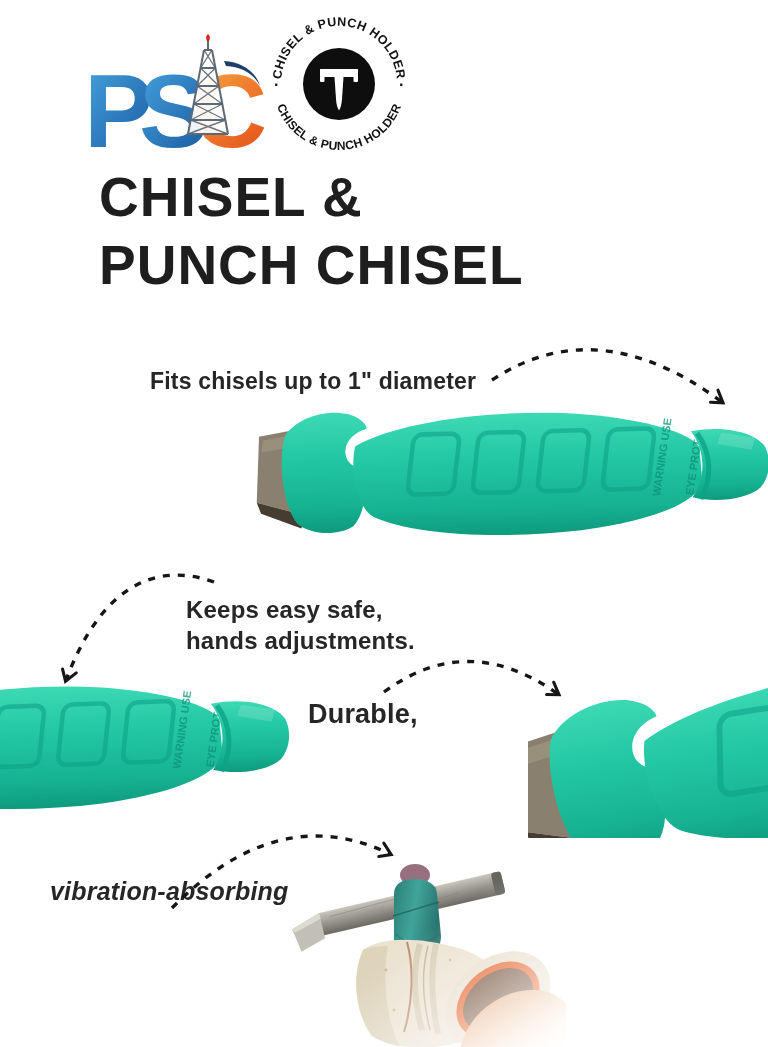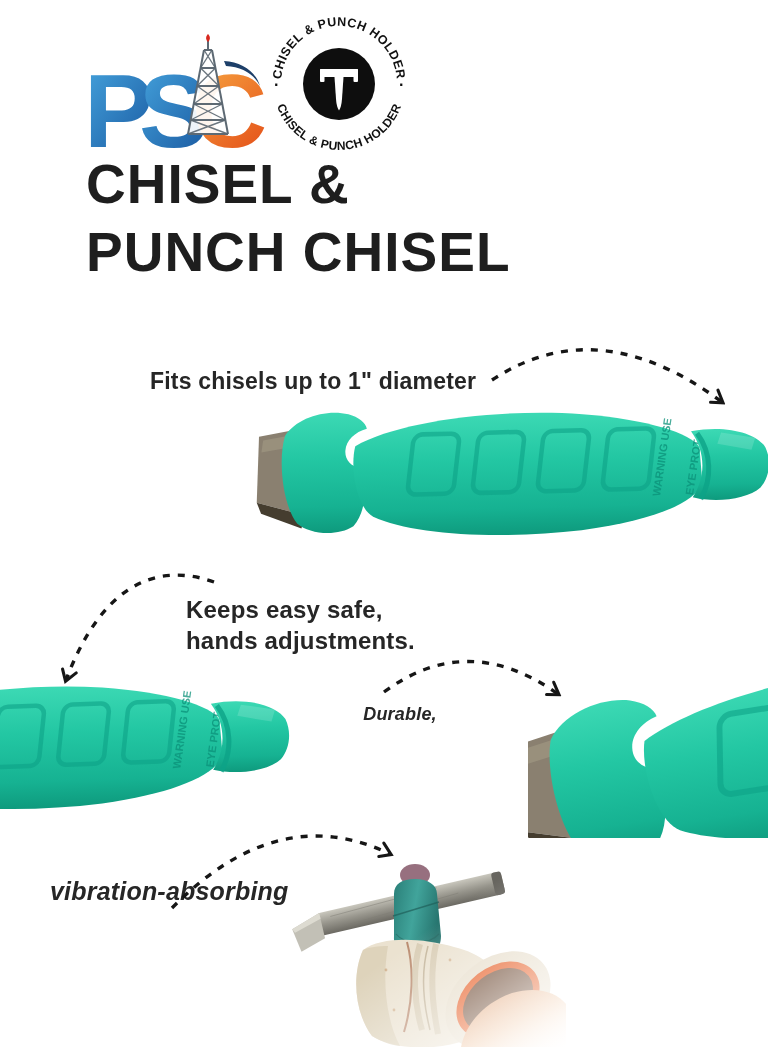--- a/index.html
+++ b/index.html
@@ -17,21 +17,21 @@
     left:86px;top:150px;width:560px;
     font-size:55px;line-height:68px;font-weight:800;
     letter-spacing:1px;color:#1e1e1e;z-index:3;
   }
   
   .callout{
     font-weight:700;color:#262626;z-index:4;letter-spacing:0.2px;
   }
   #callout-fits{left:150px;top:366px;font-size:23px;line-height:30px;}
   #callout-safe{left:186px;top:594px;font-size:24px;line-height:31px;}
-  #callout-durable{left:308px;top:700px;width:184px;font-size:18px;line-height:29px;text-align:center;font-style:italic;}
+  #callout-durable{left:308px;top:700px;width:184px;font-size:27px;line-height:29px;}
   #callout-vibration{left:50px;top:876px;font-size:25px;line-height:30px;font-style:italic;}
   
   #product-top{left:256px;top:394px;width:514px;height:154px;z-index:2;}
   #product-left{left:0px;top:668px;width:292px;height:142px;z-index:2;}
   #product-right{left:528px;top:664px;width:240px;height:174px;z-index:2;}
   #usage-photo{left:290px;top:850px;width:276px;height:197px;z-index:2;}
   #arrows-layer{left:0;top:0;width:768px;height:1047px;z-index:5;pointer-events:none;}
 </style>
 </head>
 <body>
@@ -137,21 +137,21 @@
     <text x="136" y="84" font-size="16" font-weight="bold" fill="#111111">·</text>
     <circle cx="76" cy="78" r="36" fill="#0e0e0e"></circle>
     <g fill="#ffffff">
       <rect x="57" y="63" width="38" height="8" rx="1"></rect>
       <rect x="57" y="63" width="4.5" height="13" rx="1"></rect>
       <rect x="90.5" y="63" width="4.5" height="13" rx="1"></rect>
       <path d="M71.5,71 L80.5,71 L79,93 C78.6,98.5 77.6,102 76,104.5 C74.4,102 73.4,98.5 73,93 Z"></path>
     </g>
   </svg>
 
-  <h1 id="page-title" class="abs" style="margin:0">
+  <h1 id="page-title" class="abs" style="margin:13px">
     <div>CHISEL &amp;</div>
     <div>PUNCH CHISEL</div>
   </h1>
 
   <div id="callout-fits" class="abs callout">Fits chisels up to 1" diameter</div>
 
   <div id="callout-safe" class="abs callout">
     <div>Keeps easy safe,</div>
     <div>hands adjustments.</div>
   </div>

